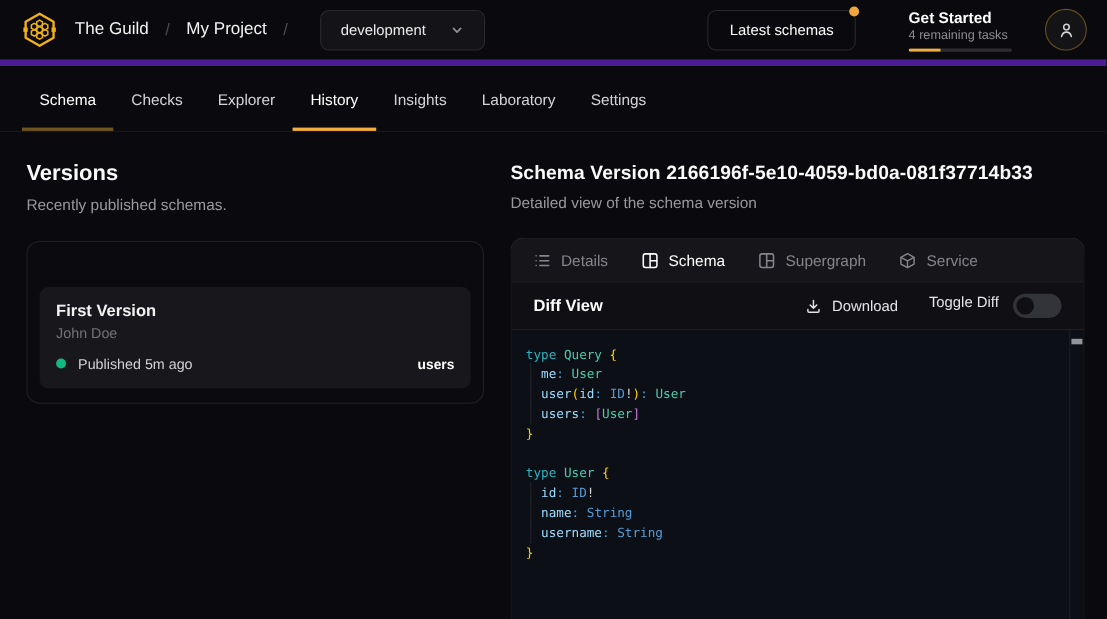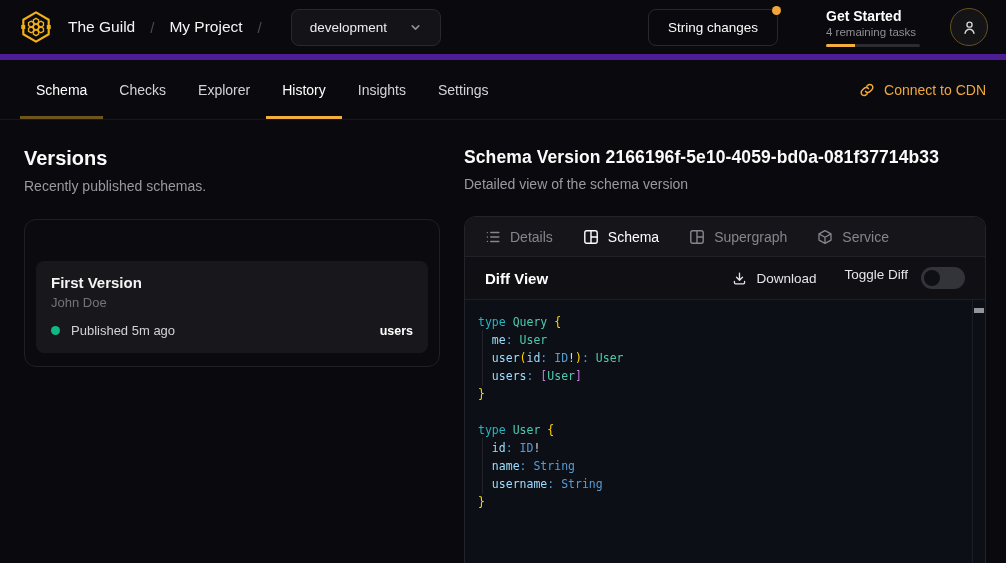--- a/index.html
+++ b/index.html
@@ -126,21 +126,21 @@
   <div class="target-select">
     <span>development</span>
     <span>
       <svg width="13" height="13" viewBox="0 0 12 12" fill="none" stroke="#8d8d93" stroke-width="1.5" stroke-linecap="round" stroke-linejoin="round">
           <path d="M3 4.5 6 7.5 9 4.5"></path>
         </svg>
     </span>
   </div>
   <div class="spacer"></div>
   <button class="latest-changes">
-    <span>String changes</span>
+    <span>Latest schemas</span>
     <span class="lc-dot"></span>
   </button>
   <div class="get-started">
     <div class="gs-title">Get Started</div>
     <div class="gs-sub">4 remaining tasks</div>
     <div class="gs-bar">
       <div class="gs-fill" style="width: 31%;"></div>
     </div>
   </div>
   <div class="avatar">
@@ -153,31 +153,23 @@
   </div>
 </div>
 
 <div class="nav">
   <div class="nav-tabs" id="nav-tabs">
       <div class="nav-tab secondary">Schema</div>
       <div class="nav-tab">Checks</div>
       <div class="nav-tab">Explorer</div>
       <div class="nav-tab active">History</div>
       <div class="nav-tab">Insights</div>
+      <div class="nav-tab">Laboratory</div>
       <div class="nav-tab">Settings</div>
     </div>
-  <div class="cdn-link">
-    <span>
-      <svg width="16" height="16" viewBox="0 0 16 16" fill="none" stroke="currentColor" stroke-width="1.5" stroke-linecap="round" stroke-linejoin="round">
-        <path d="M6.6 9.4a3 3 0 0 0 4.24.26l2-2a3 3 0 1 0-4.24-4.24l-.9.9"></path>
-        <path d="M9.4 6.6a3 3 0 0 0-4.24-.26l-2 2a3 3 0 1 0 4.24 4.24l.9-.9"></path>
-      </svg>
-    </span>
-    <span>Connect to CDN</span>
-  </div>
 </div>
 
 <div class="main">
 
   <div class="left-col">
     <div class="panel-title">Versions</div>
     <div class="panel-sub">Recently published schemas.</div>
     <div class="versions-card" id="versions-list">
         <div class="version-item">
           <div class="vi-name">First Version</div>

